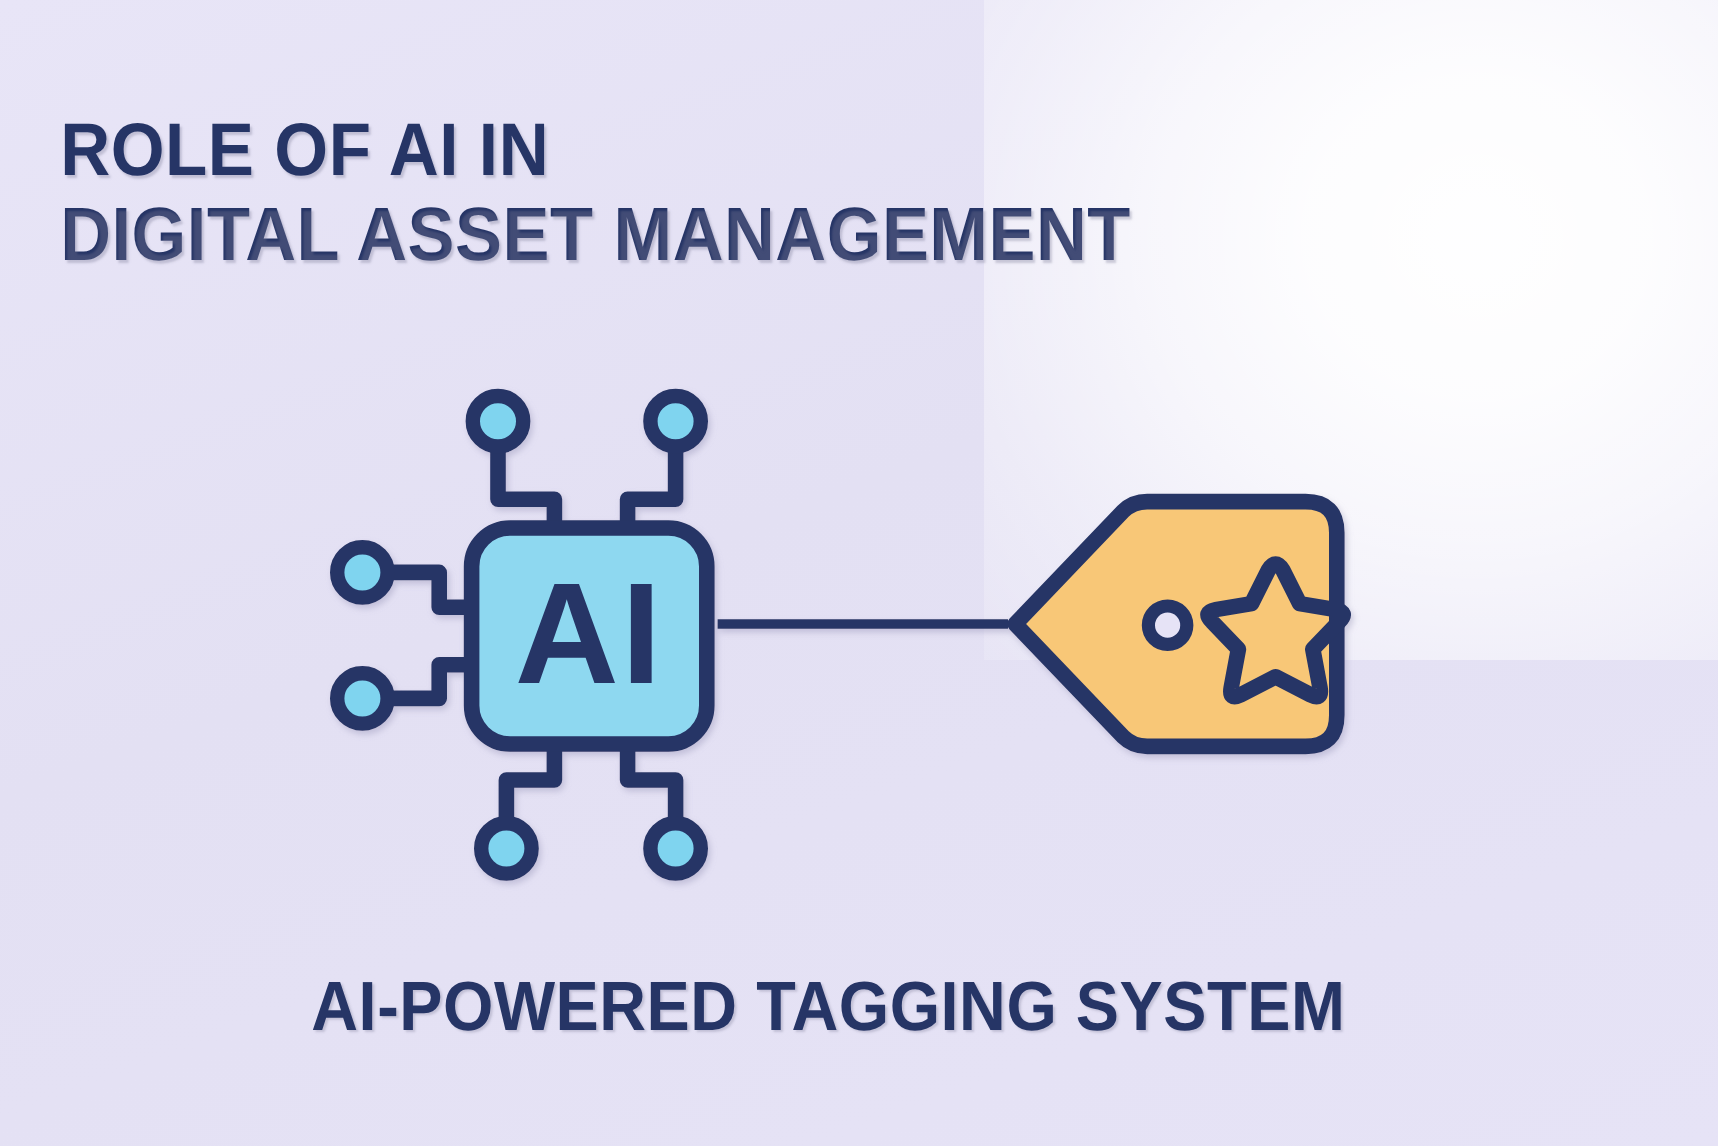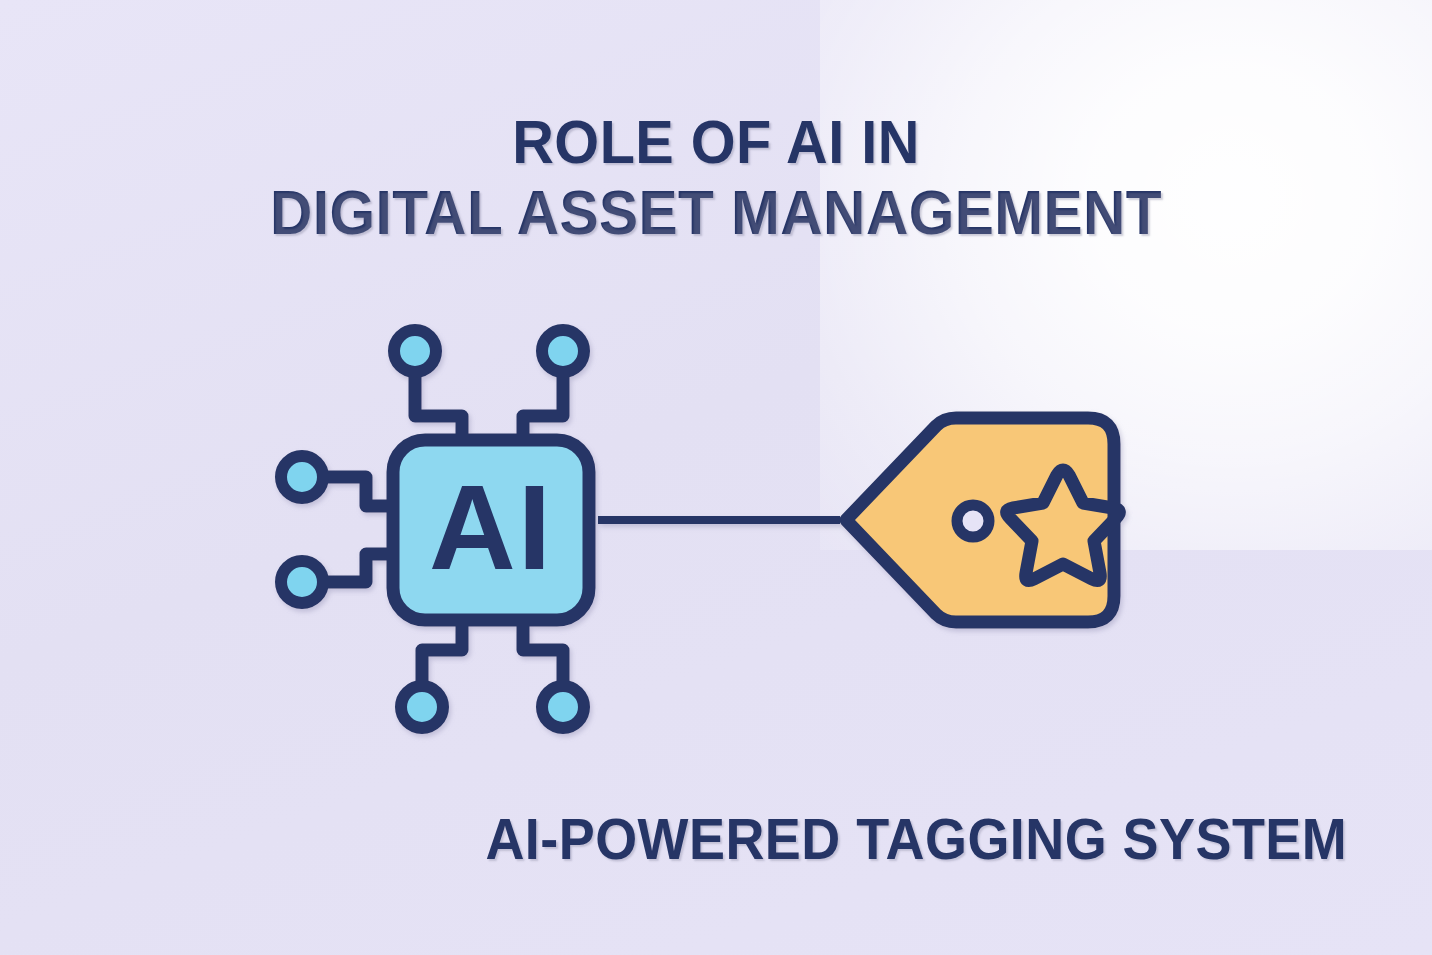--- a/index.html
+++ b/index.html
@@ -48,23 +48,22 @@
     top: 52px;
     width: 196px;
     height: 82px;
   }
   #logo svg { display: block; }
 
   
   #headline {
     position: absolute;
     left: 0;
-    top: 112px;
+    top: 96px;
     width: 1432px;
-    text-align: center;
     line-height: 0.96;
     pointer-events: none;
   }
   .headline-line {
     display: block;
     font-family: "Liberation Sans Narrow", "Liberation Sans", sans-serif;
     font-weight: 700;
     font-size: 62px;
     letter-spacing: 0.5px;
     color: #263566;
@@ -87,21 +86,21 @@
     color: transparent;
     -webkit-text-fill-color: transparent;
   }
 
   
   #caption {
     position: absolute;
     left: 0;
     top: 805px;
     width: 1380px;
-    text-align: right;
+    text-align: center;
     pointer-events: none;
   }
   #caption-text {
     display: inline-block;
     font-family: "Liberation Sans Narrow", "Liberation Sans", sans-serif;
     font-weight: 700;
     font-size: 58px;
     letter-spacing: 0.5px;
     color: #263566;
     transform: scaleX(0.93);

